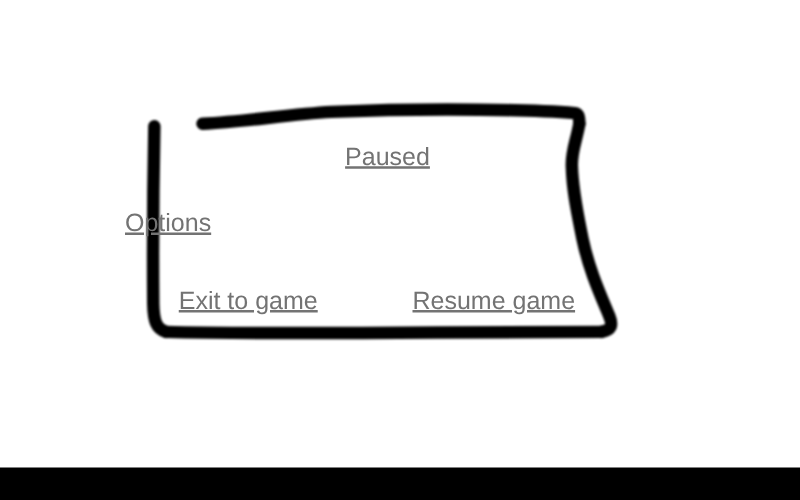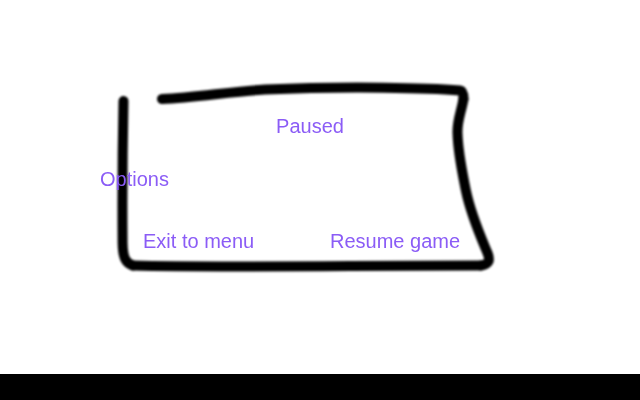--- a/index.html
+++ b/index.html
@@ -53,27 +53,28 @@
   #menu-items {
     position: absolute;
     left: 0;
     top: 0;
     width: 420px;
     height: 215px;
   }
 
   .menu-label {
     position: absolute;
-    color: #8b5cf6;
+    color: #737373;
     font-family: "Liberation Sans", sans-serif;
     font-size: 20px;
     line-height: 22px;
     font-weight: 400;
     white-space: nowrap;
     letter-spacing: 0px;
+    text-decoration: underline;
   }
 
   
   #label-paused {
     left: 0;
     top: 40px;
     width: 420px;
     text-align: center;
   }
   
@@ -132,21 +133,21 @@
                  C 310 190.6, 350 190.8, 381 190.5"></path>
       </g>
     </svg>
 
     <div id="menu-items">
 
       <div class="menu-label" id="label-paused">Paused</div>
 
       <div class="menu-label" id="label-options">Options</div>
 
-      <div class="menu-label" id="label-exit">Exit to menu</div>
+      <div class="menu-label" id="label-exit">Exit to game</div>
 
       <div class="menu-label" id="label-resume">Resume game</div>
 
     </div>
   </div>
 
   <div id="letterbox-bottom"></div>
 
 </div>
 

